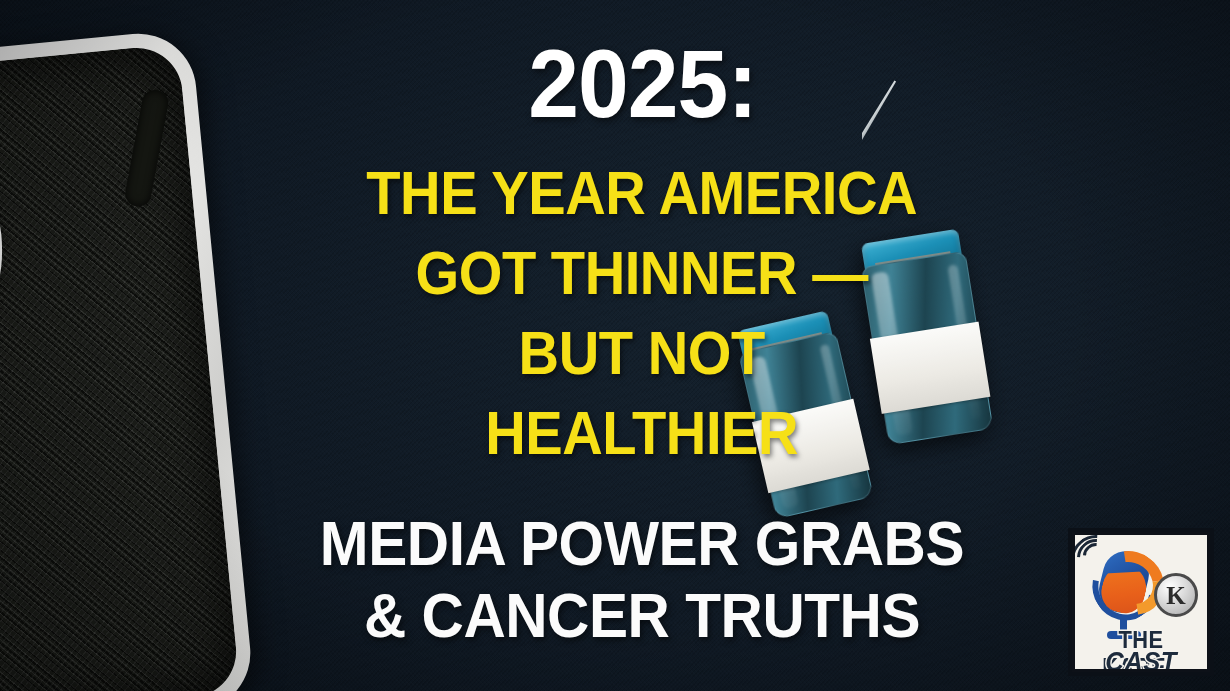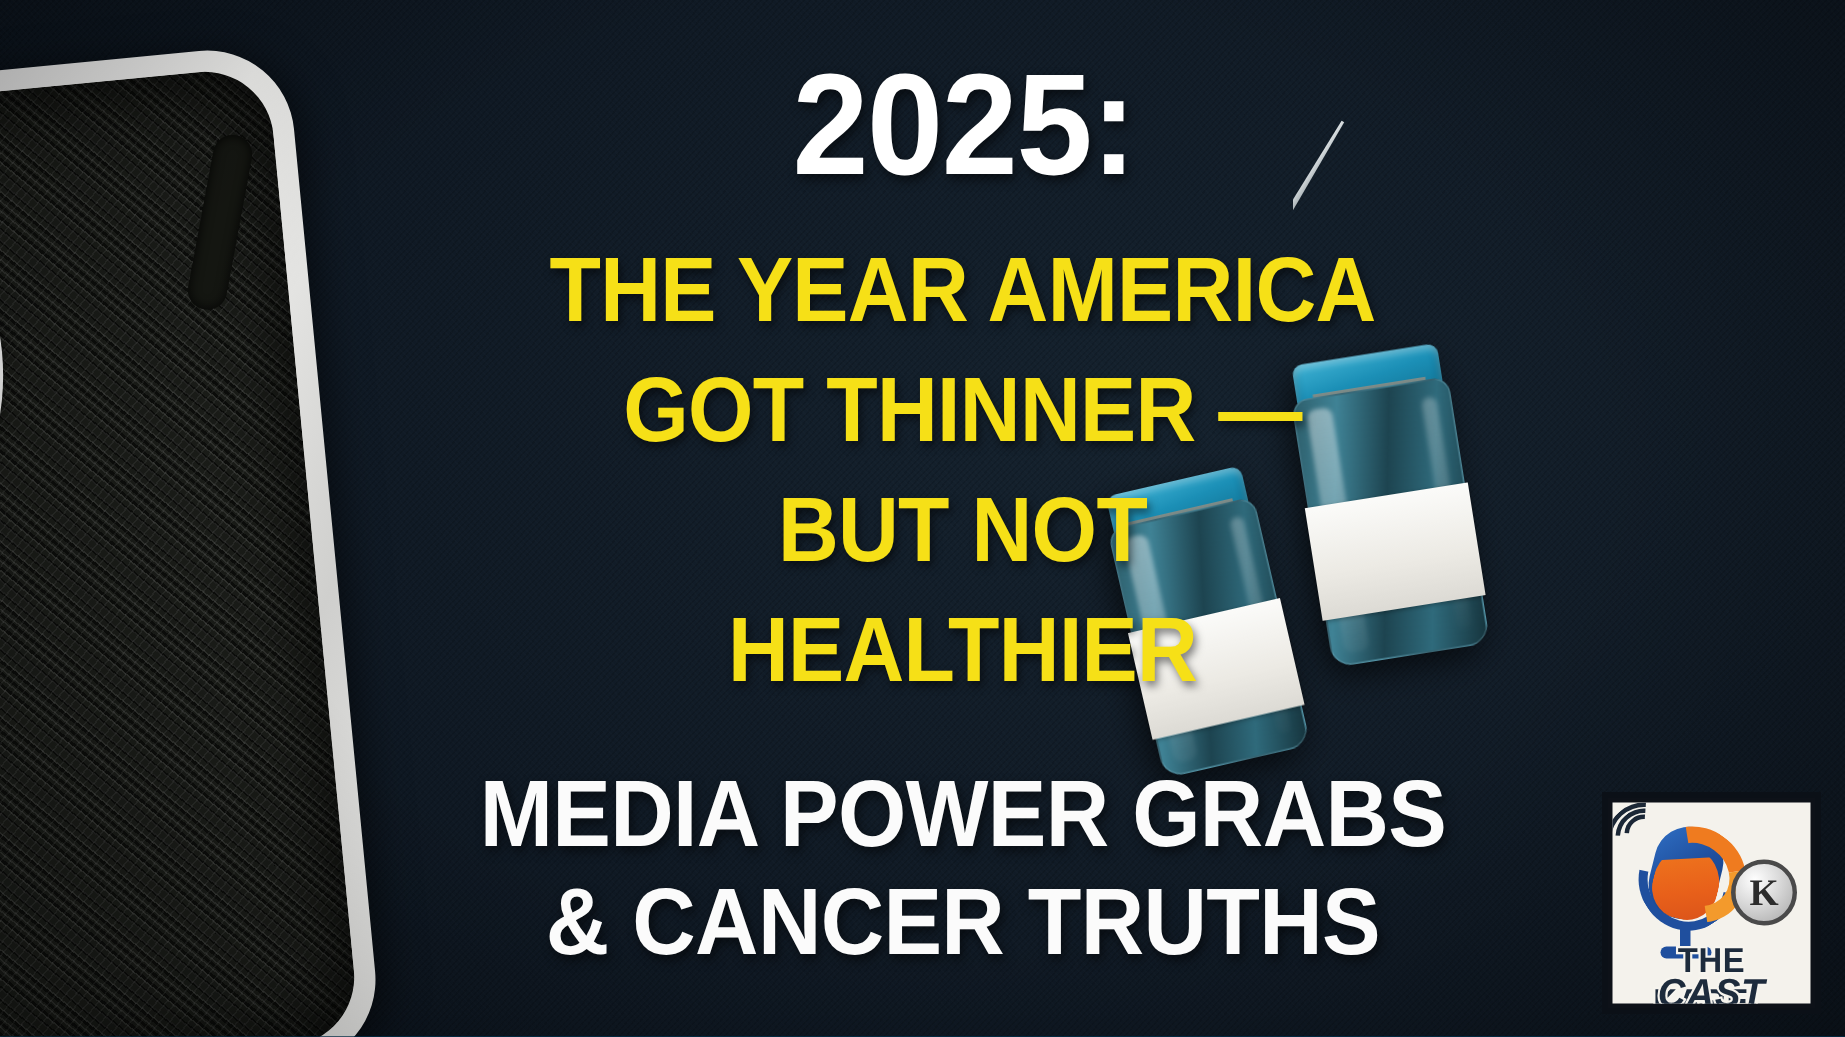--- a/index.html
+++ b/index.html
@@ -2,21 +2,21 @@
 <html><head>
 <meta charset="utf-8">
 <style>
   html,body{margin:0;padding:0;background:#000;}
   *{box-sizing:border-box;}
 
   #stage{
     position:relative;
     width:1230px;height:691px;
     overflow:hidden;
-    background:#0369a1;
+    background:#b91c1c;
     font-family:"Liberation Sans", sans-serif;
   }
 
   
   .bg-base{
     position:absolute;inset:0;
     background:
       radial-gradient(ellipse 900px 600px at 62% 42%, #15222e 0%, #101a25 55%, #0c141d 100%);
   }
   .bg-noise{

